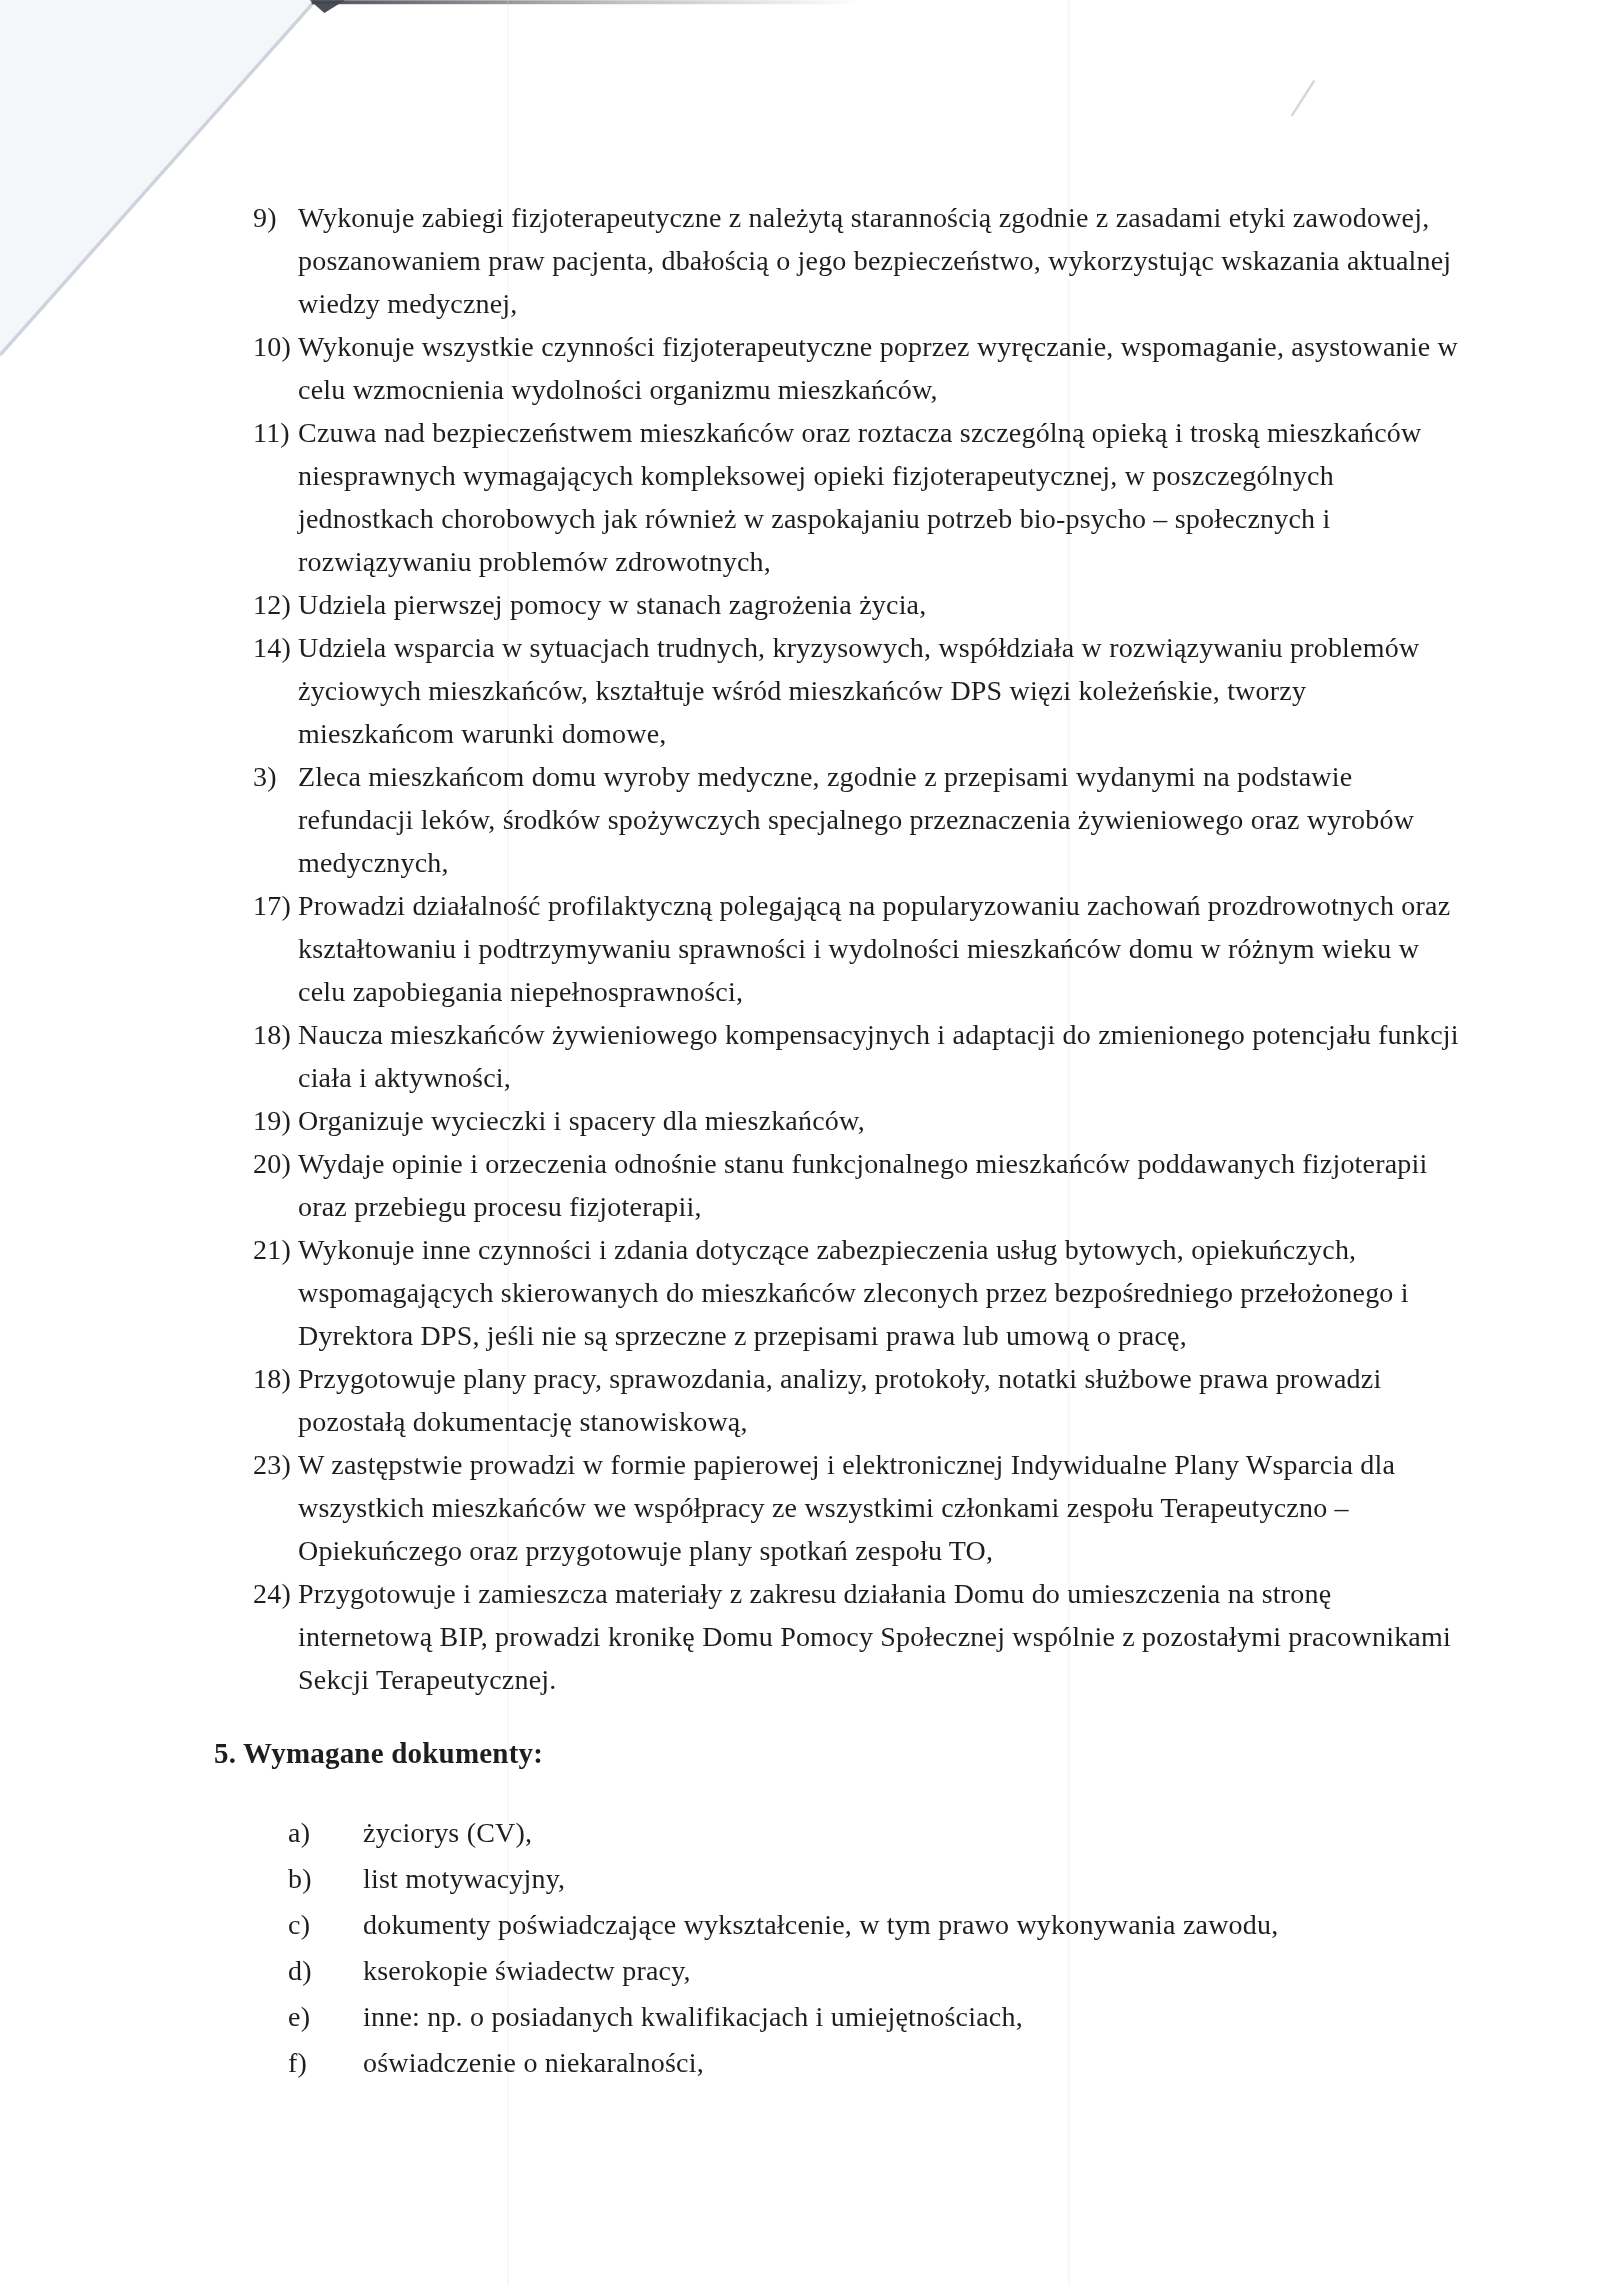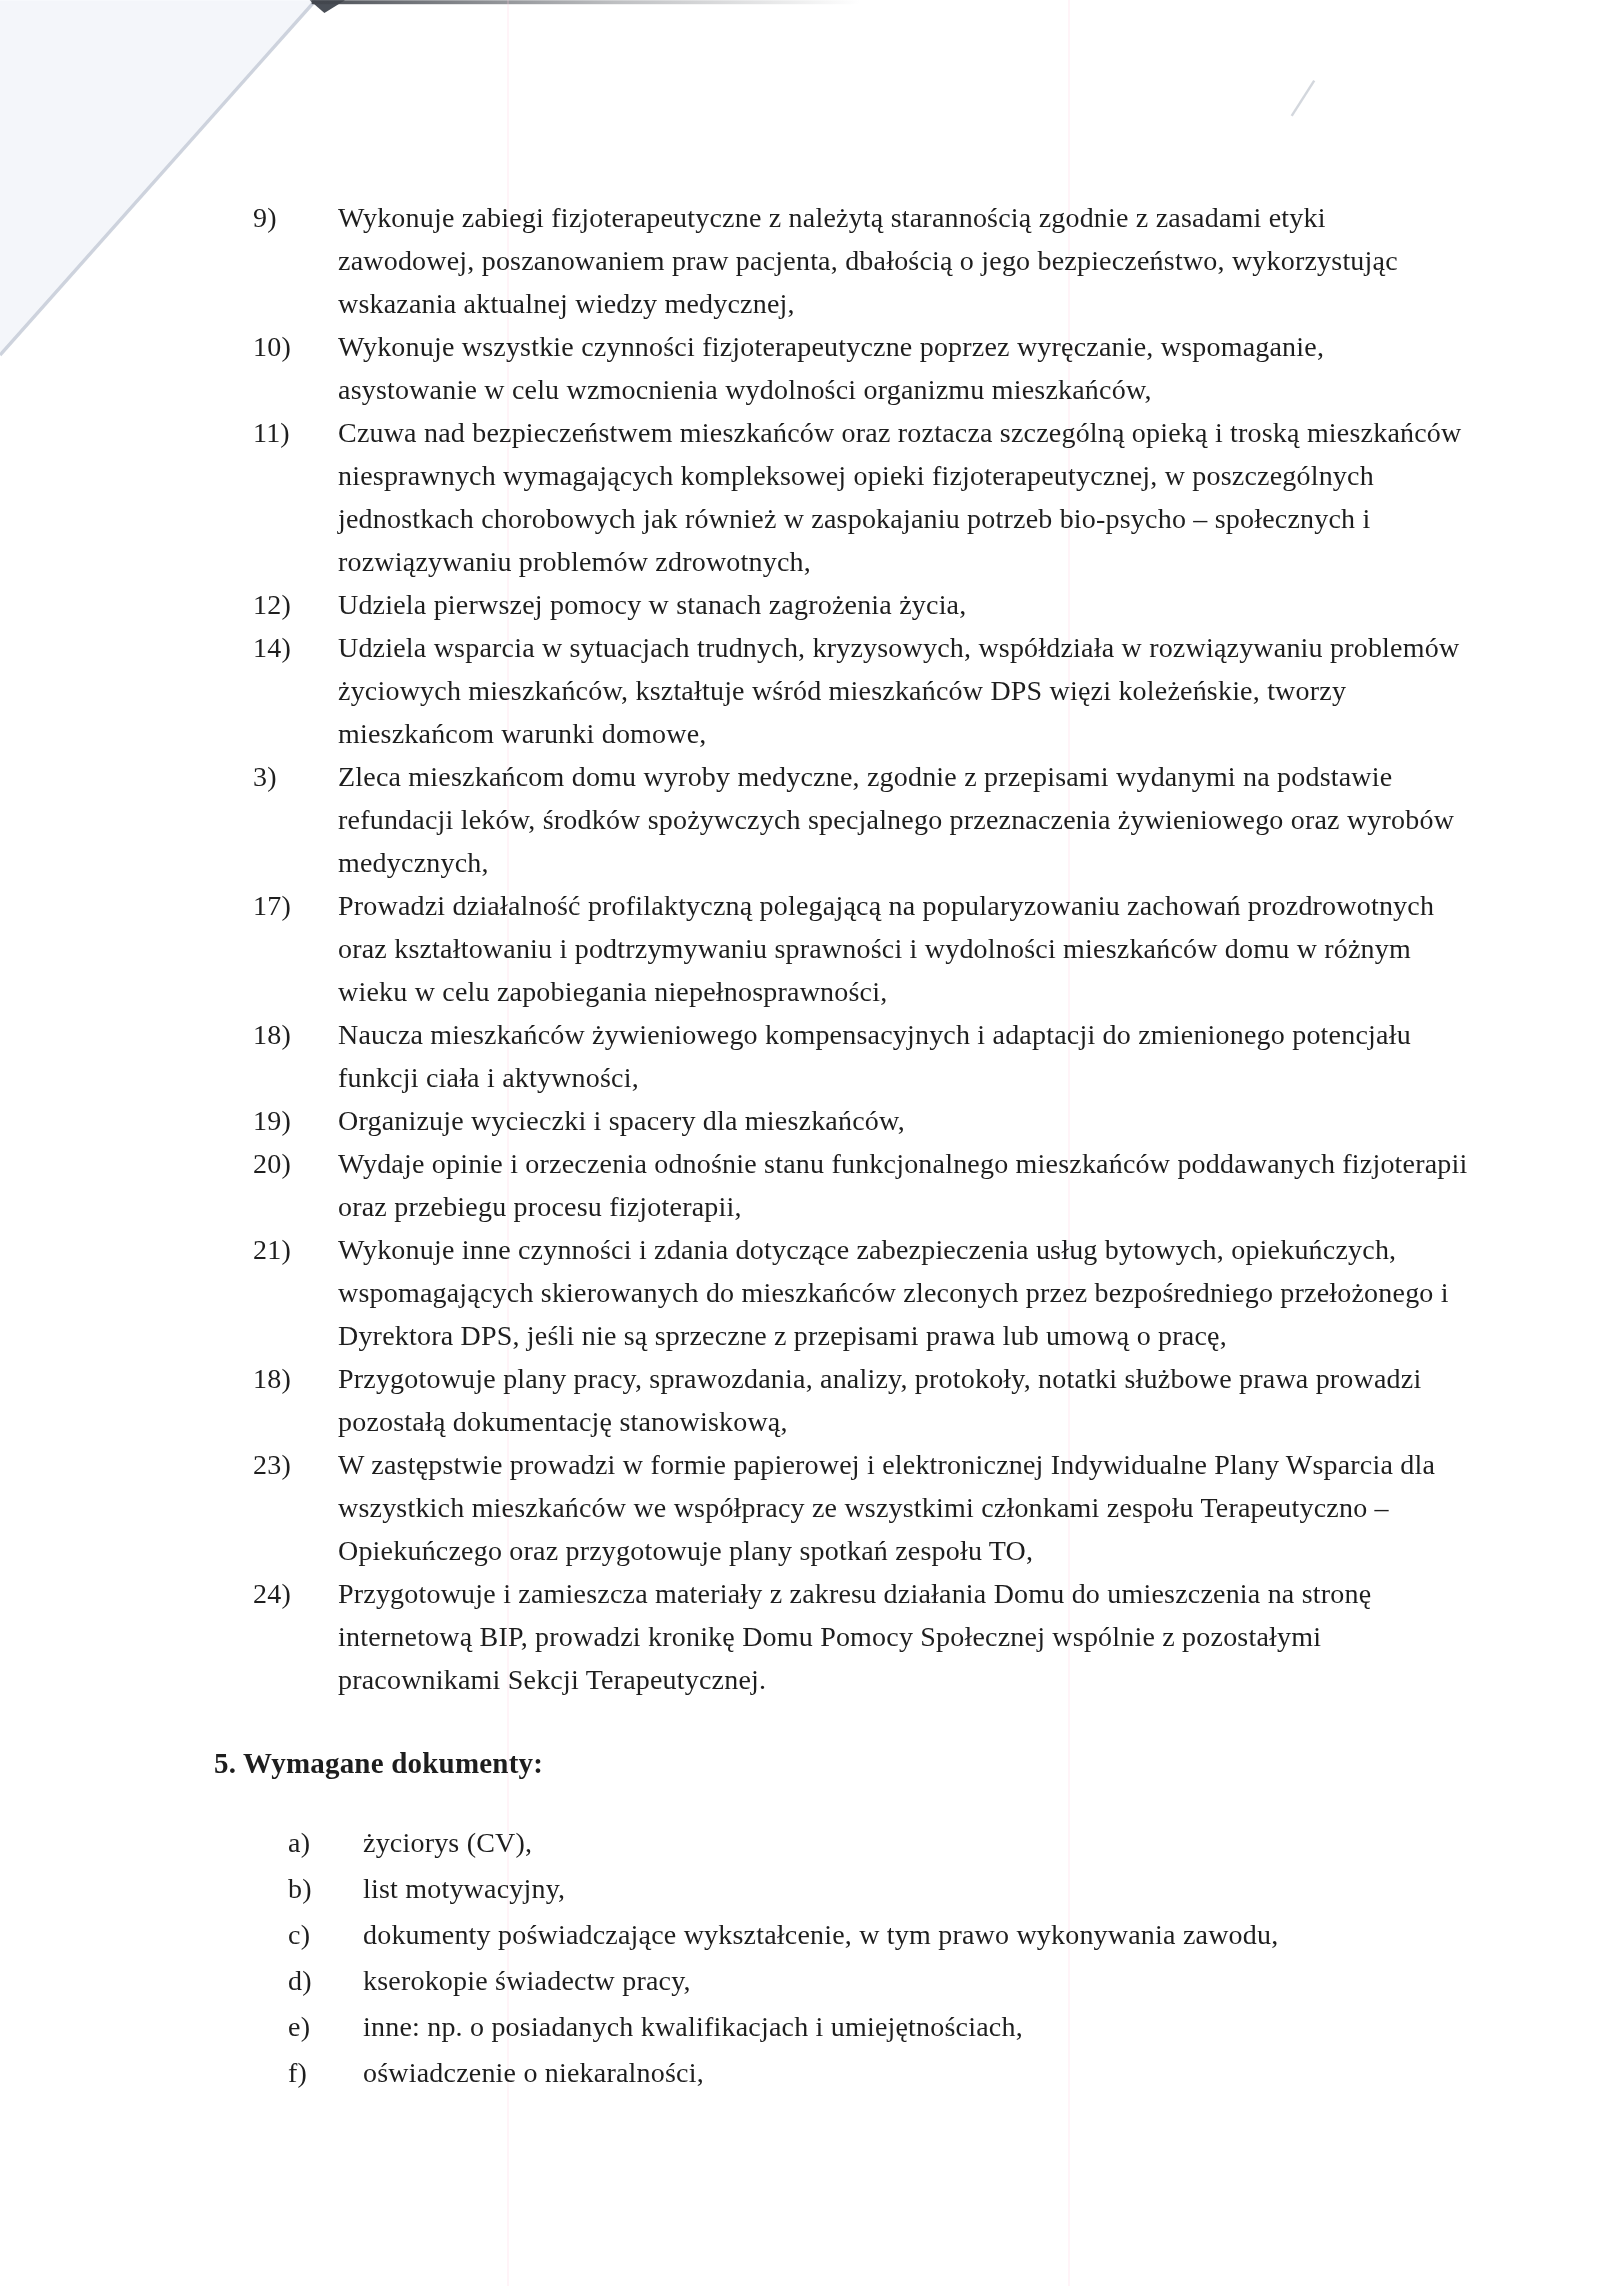--- a/index.html
+++ b/index.html
@@ -39,27 +39,26 @@
     line-height: 43px;
     letter-spacing: 0.2px;
   }
   .duty-item .num {
     flex: 0 0 45px;
     white-space: nowrap;
   }
   .duty-item .text {
     flex: 1 1 auto;
     max-width: 1166px;
-    margin-left: 40px;
   }
   .section-heading {
     font-size: 29px;
     line-height: 43px;
     font-weight: bold;
-    margin: 41px 0 35px -39px;
+    margin: 31px 0 35px -39px;
     letter-spacing: 0.2px;
   }
   .docs { display: block; }
   .doc-item {
     display: flex;
     align-items: flex-start;
     font-size: 28px;
     line-height: 46px;
     letter-spacing: 0.2px;
   }

